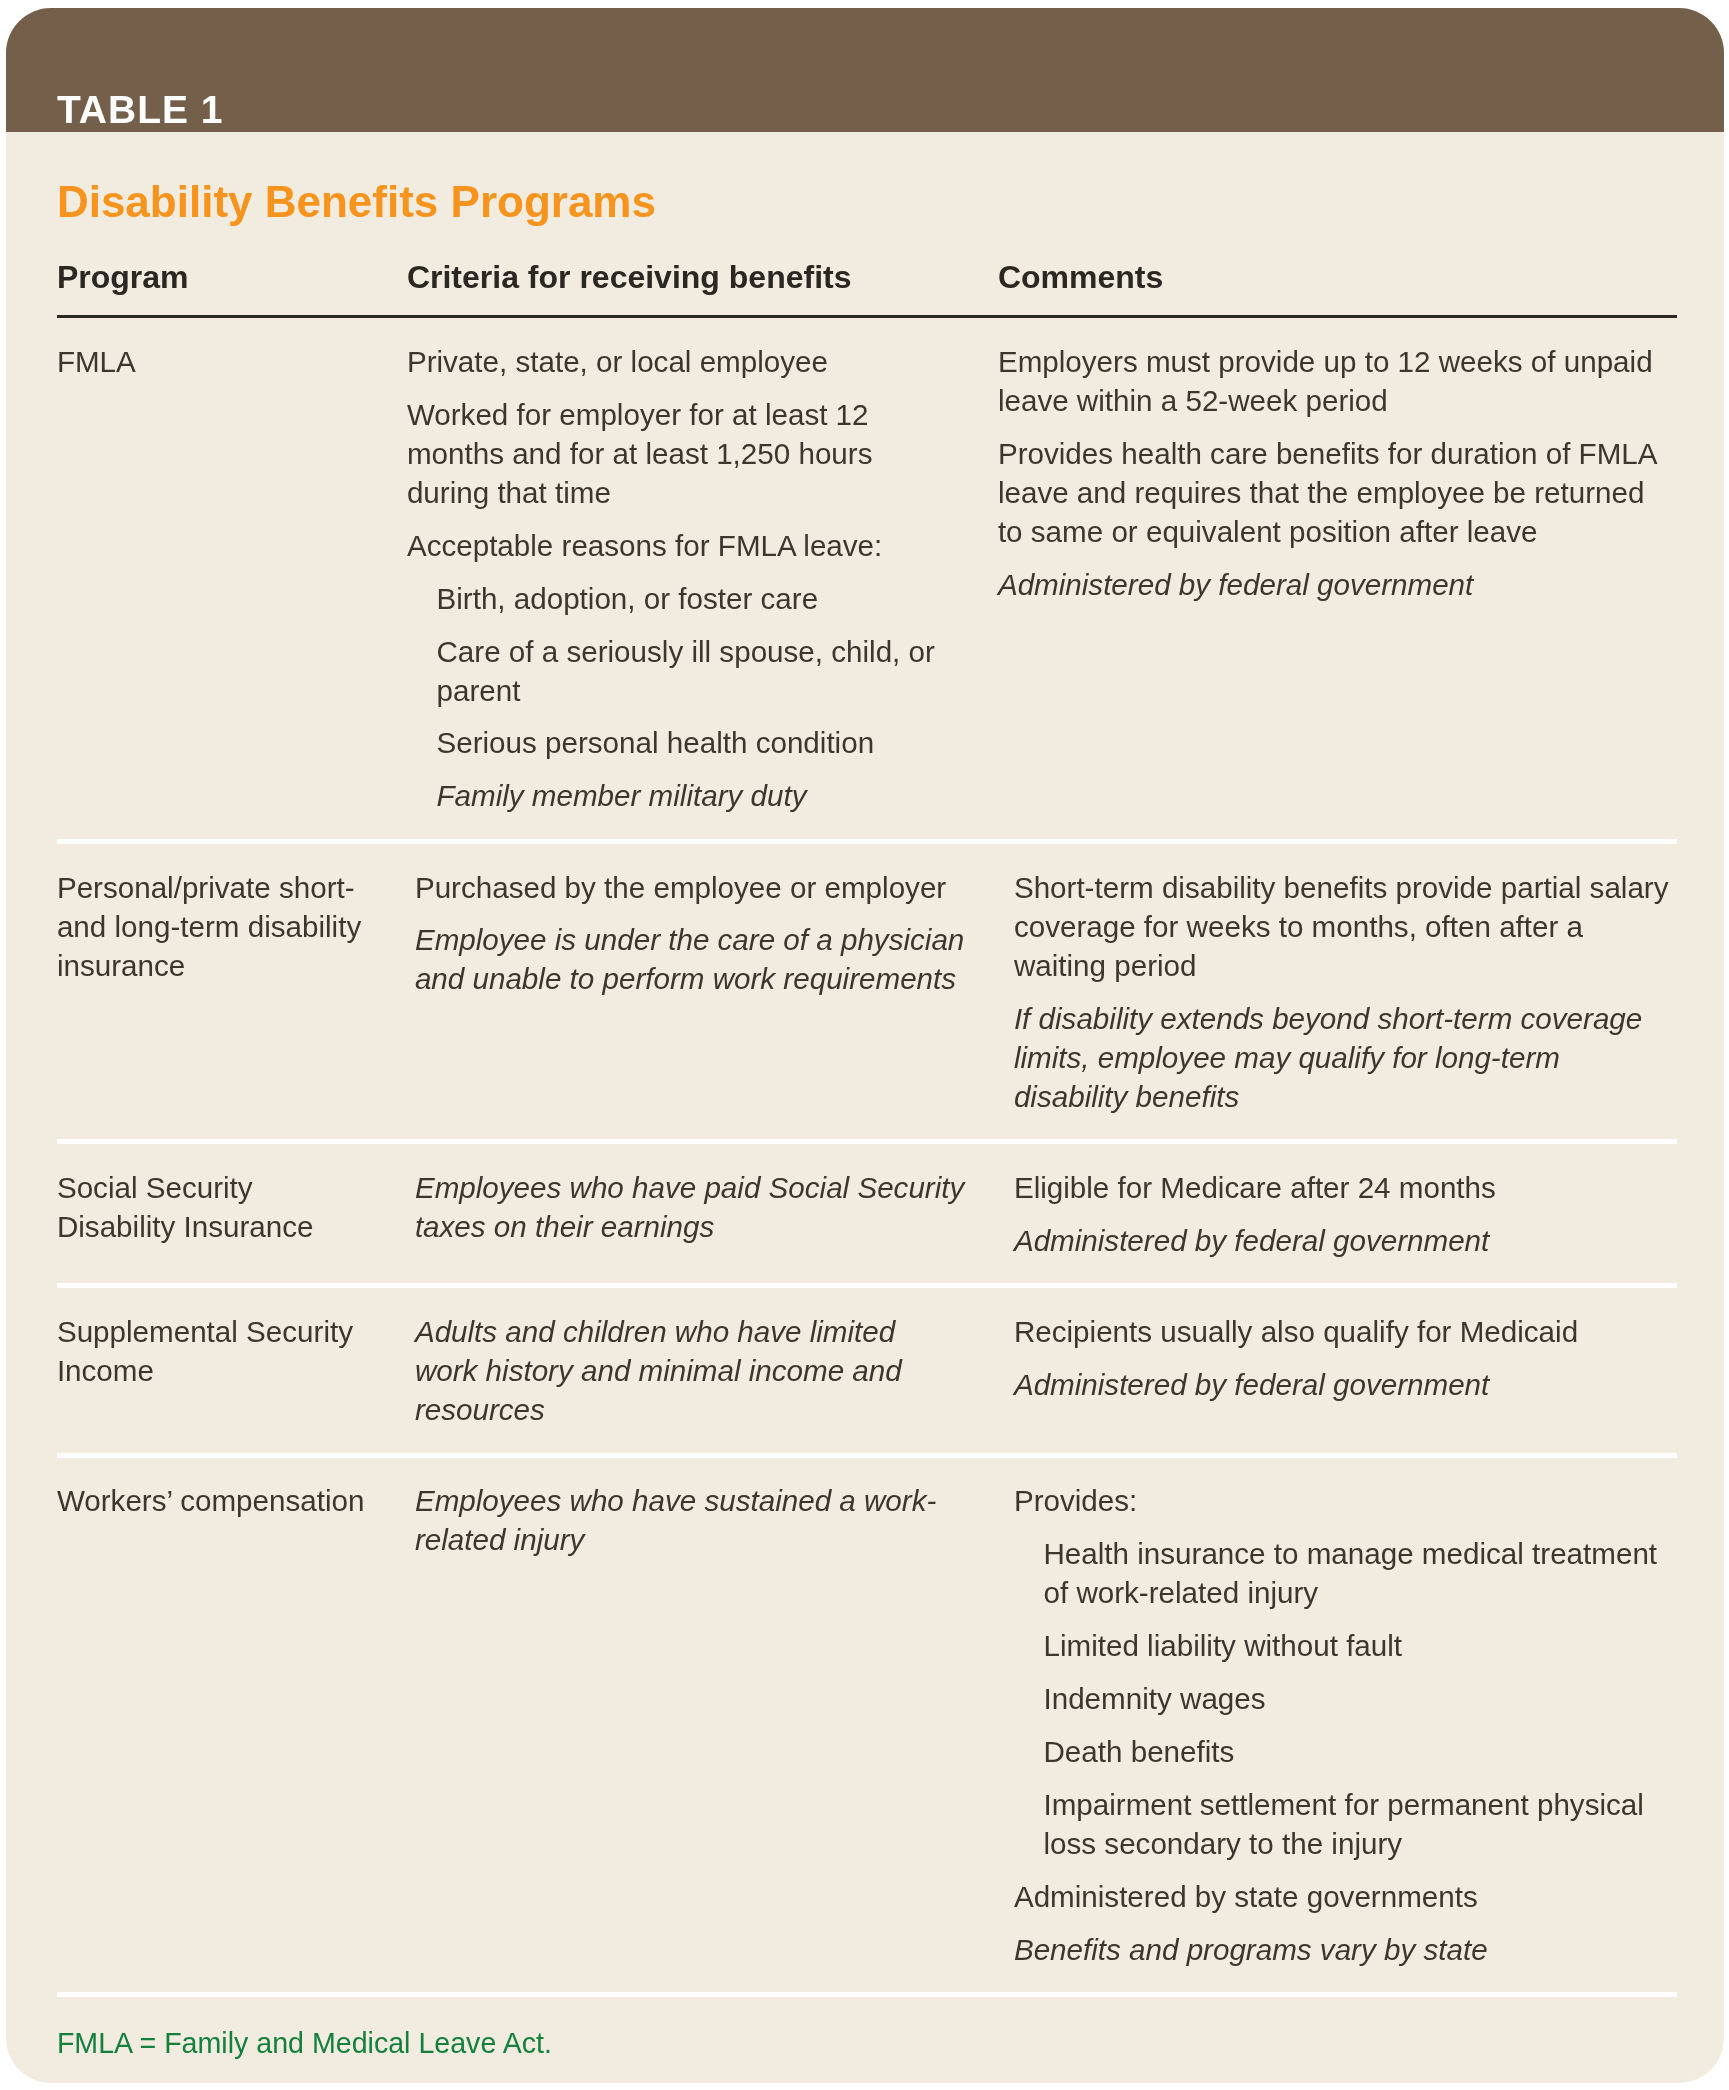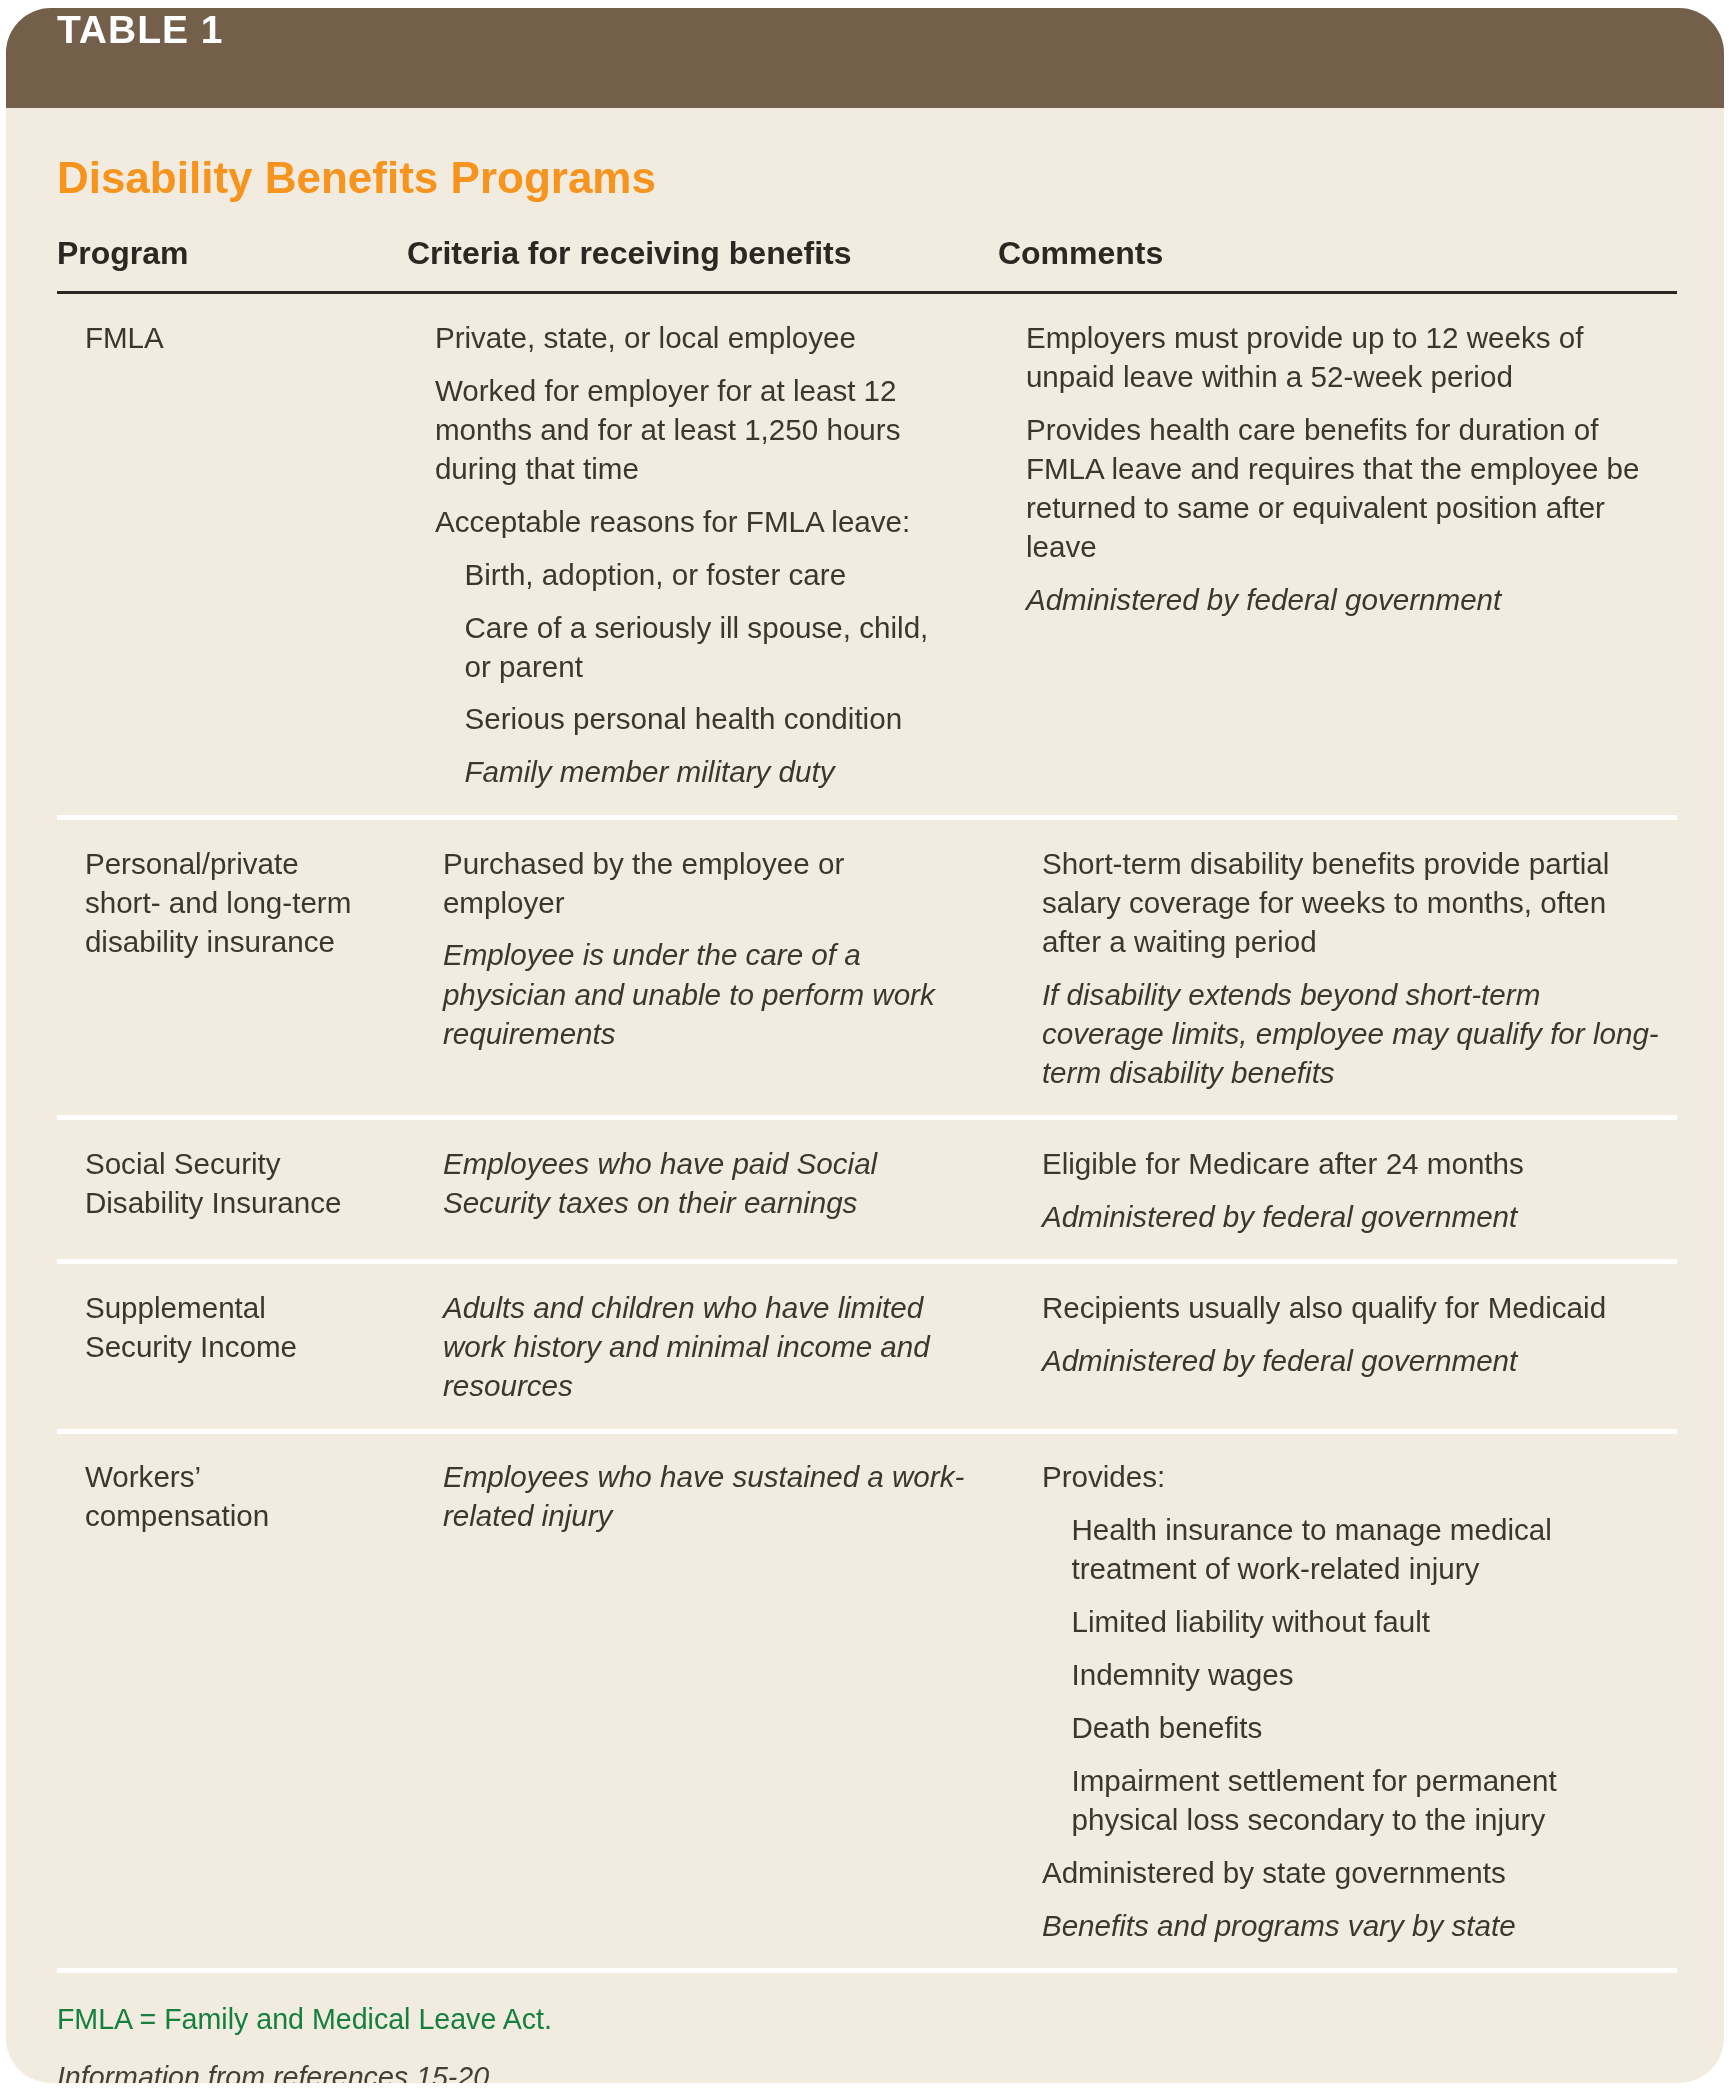--- a/index.html
+++ b/index.html
@@ -15,23 +15,23 @@
     left: 5.9px;
     top: 7.9px;
     width: 1718px;
     height: 2075px;
     background: #f1ecdf;
     border-radius: 45px;
     overflow: hidden;
   }
   .card-header {
     background: #745f4b;
-    height: 100px;
+    height: 124px;
     display: flex;
-    align-items: flex-start;
+    align-items: flex-end;
     padding: 0 51px;
   }
   .tag {
     color: #ffffff;
     font-size: 39px;
     font-weight: bold;
     letter-spacing: 1px;
   }
   .body {
     padding: 23.6px 47px 0 51px;
@@ -58,21 +58,20 @@
   }
   .row + .row, .footer {
     border-top: 5.9px solid #ffffff;
     gap: 8px;
   }
   .cell {
     font-size: 29.6px;
     line-height: 1.32;
     color: #3c372e;
     padding-right: 41px;
-    margin-left: 28px;
   }
   .cell p {
     margin: 0 0 13.8px 0;
   }
   .cell p:last-child {
     margin-bottom: 0;
     font-style: italic;
   }
   .cell-comments {
     padding-right: 7.9px;

